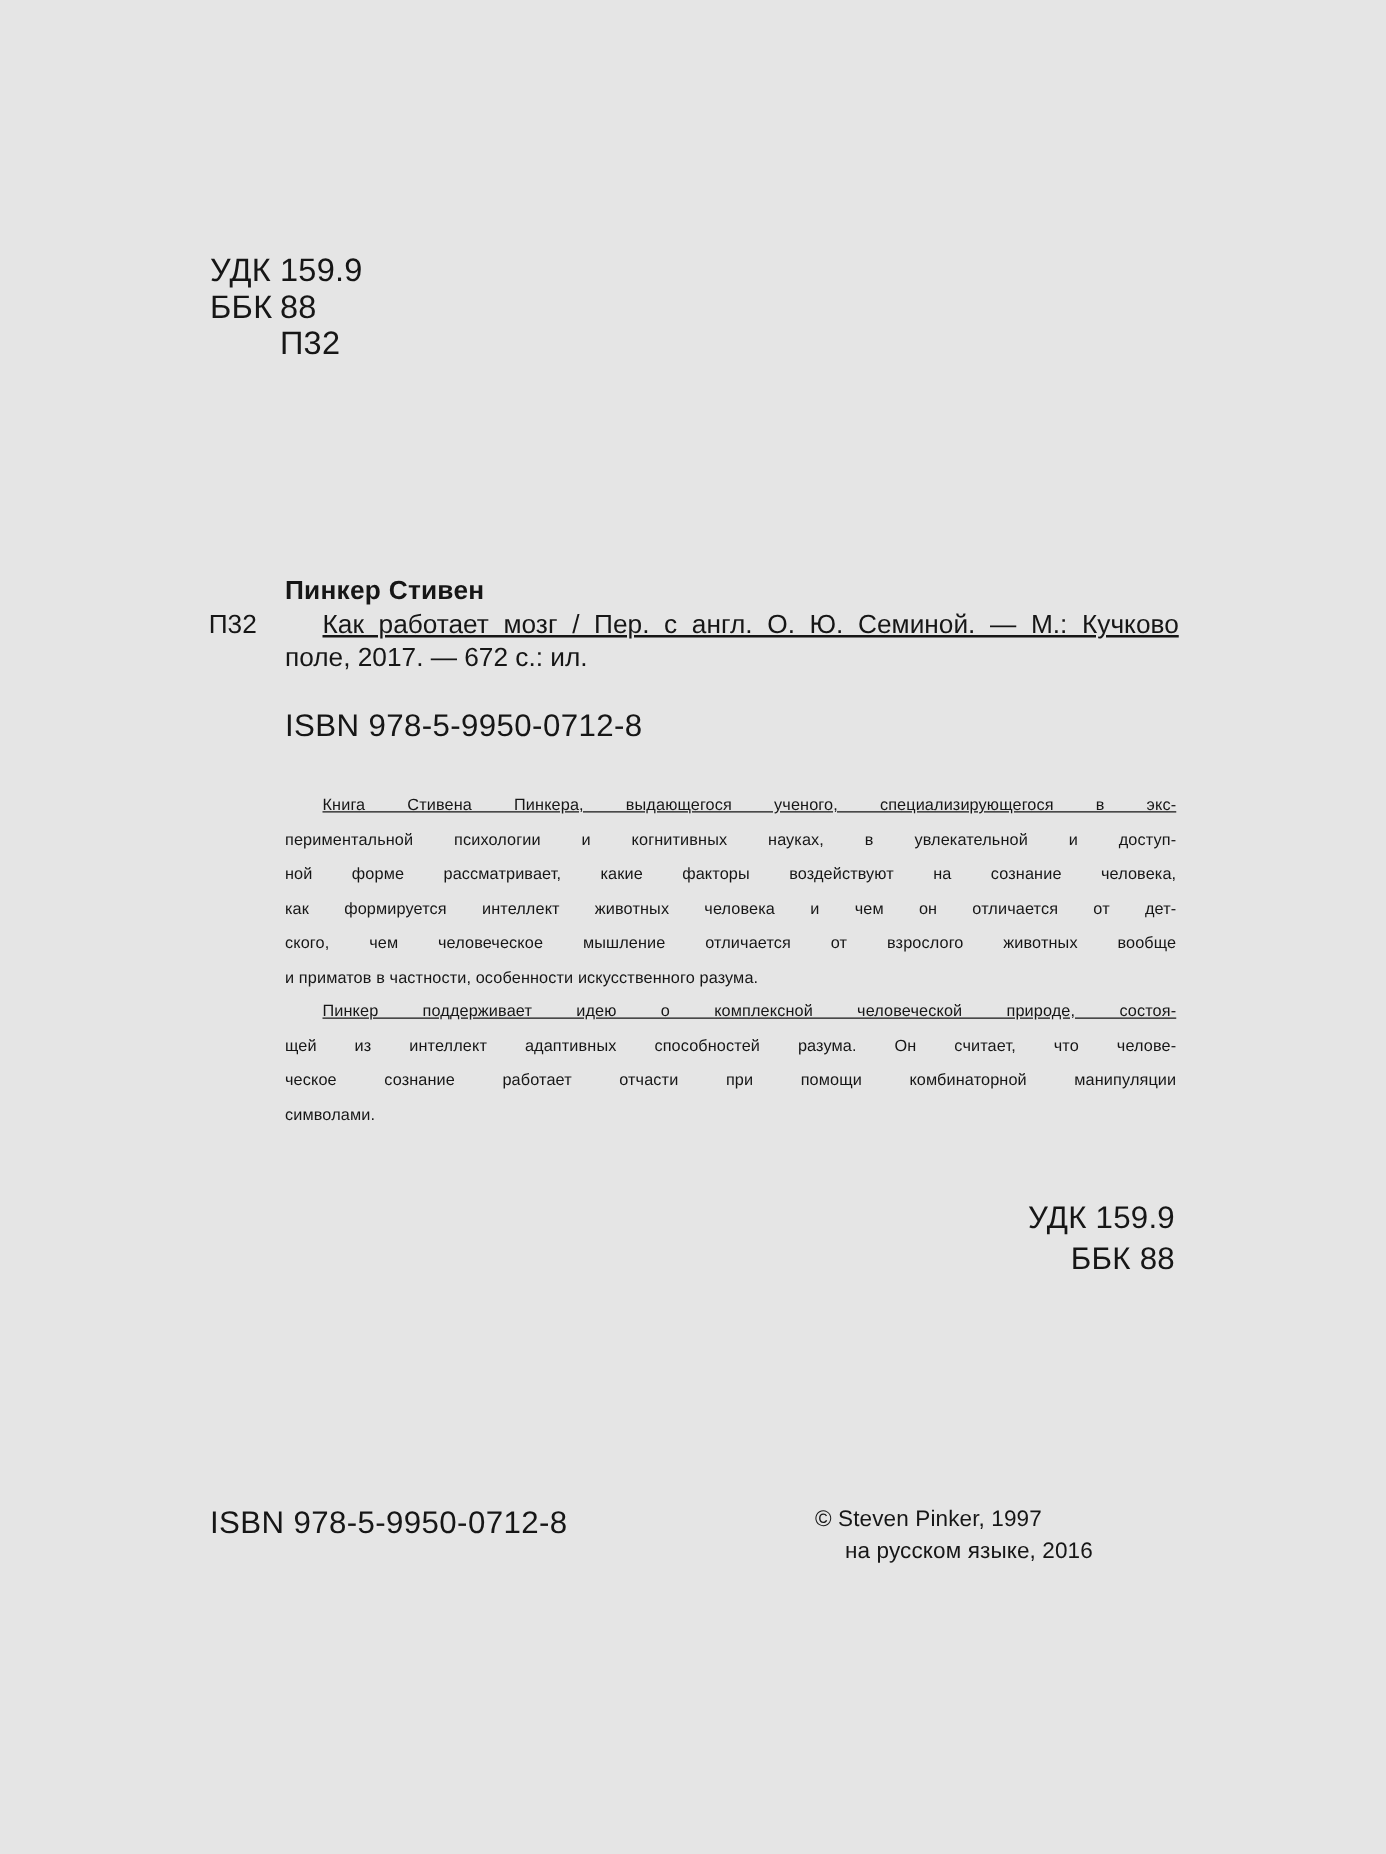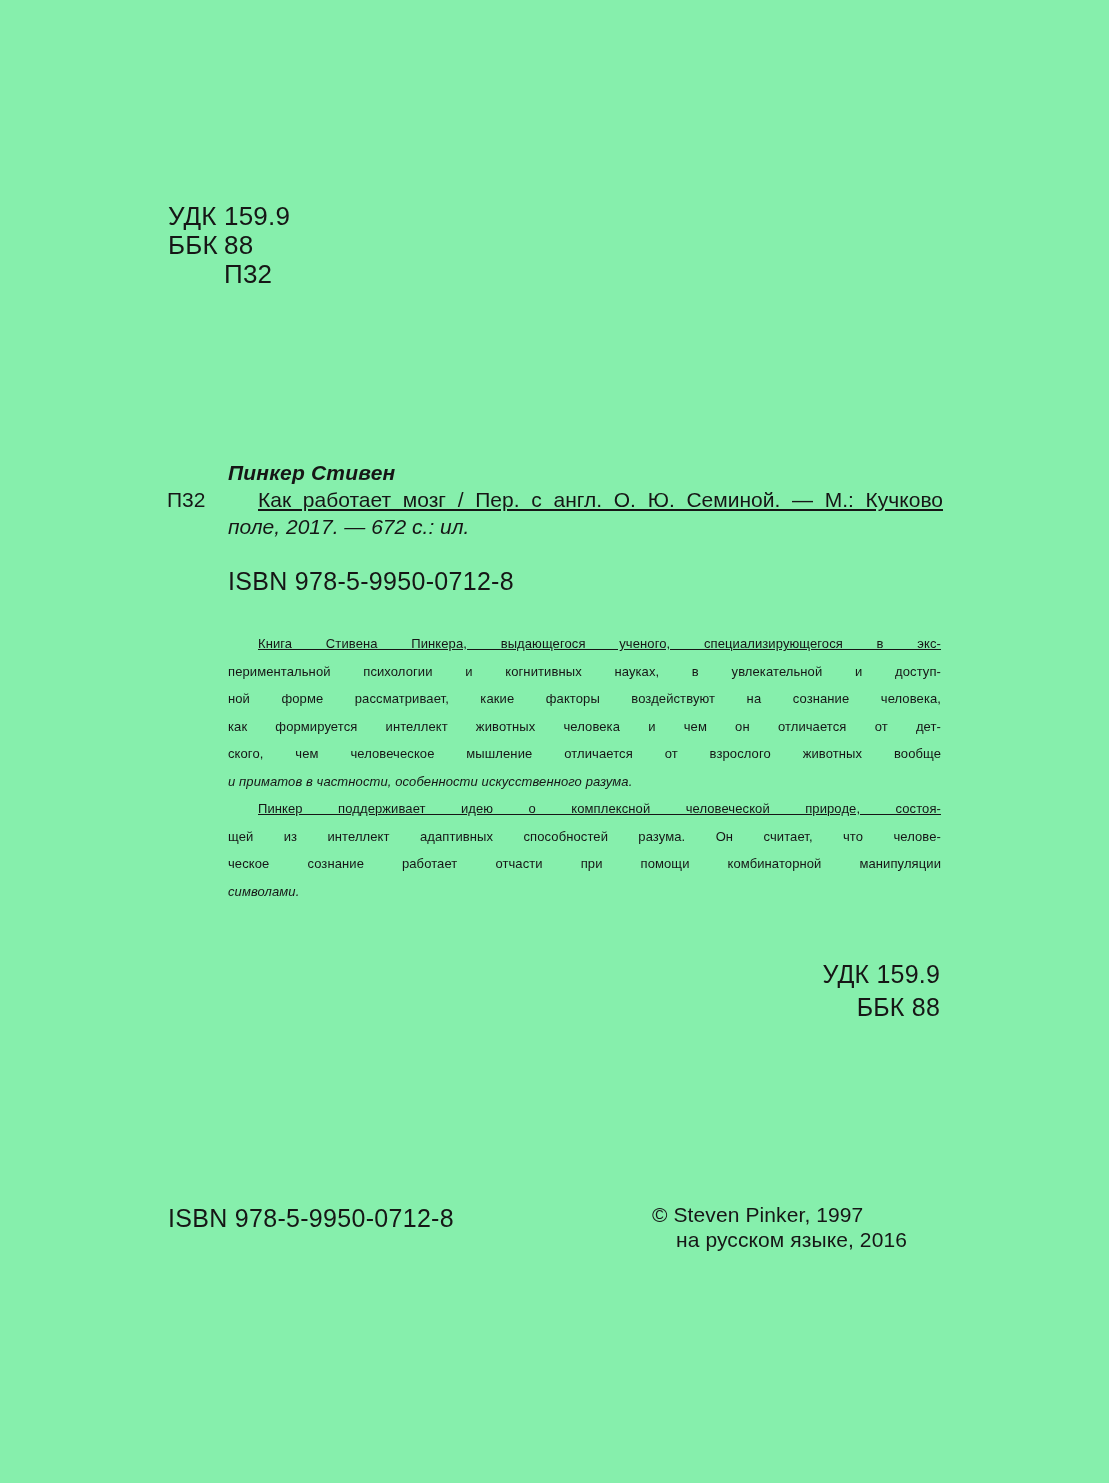--- a/index.html
+++ b/index.html
@@ -4,21 +4,21 @@
 <style>
   html, body {
     margin: 0;
     padding: 0;
     background: #ffffff;
   }
   .page {
     position: relative;
     width: 1109px;
     height: 1483px;
-    background: #86efac;
+    background: #e5e5e5;
     color: #161616;
     font-family: "Liberation Sans", "DejaVu Sans", sans-serif;
     overflow: hidden;
   }
 
   
   .top-block {
     position: absolute;
     left: 168px;
     top: 202px;
@@ -35,41 +35,39 @@
     left: 167px;
     top: 459px;
     width: 776px;
     font-size: 21px;
     line-height: 27px;
   }
   .catalog .author {
     margin-left: 61px;
     font-weight: bold;
     letter-spacing: 0.2px;
-    font-style: italic;
   }
   .catalog .entry {
     position: relative;
     padding-left: 61px;
   }
   .catalog .entry .code {
     position: absolute;
     left: 0;
     top: 0;
   }
 
   
   .justify-block .tline {
     text-align: justify;
     text-align-last: justify;
   }
   .justify-block .tline.last {
     text-align: right;
     text-align-last: left;
-    font-style: italic;
   }
   .indent-first .tline.first { text-indent: 30px; text-decoration: underline; }
 
   .catalog-isbn {
     position: absolute;
     left: 228px;
     top: 567px;
     font-size: 25px;
     letter-spacing: 0.3px;
   }
@@ -102,21 +100,21 @@
     position: absolute;
     left: 168px;
     top: 1204px;
     font-size: 25px;
     letter-spacing: 0.3px;
   }
   .footer-copy {
     position: absolute;
     left: 652px;
     top: 1203px;
-    font-size: 21px;
+    font-size: 18px;
     line-height: 24.5px;
     letter-spacing: 0.1px;
   }
   .footer-copy .copy-indent { padding-left: 24px; }
 </style>
 </head>
 <body>
 
 <div class="page">
 

